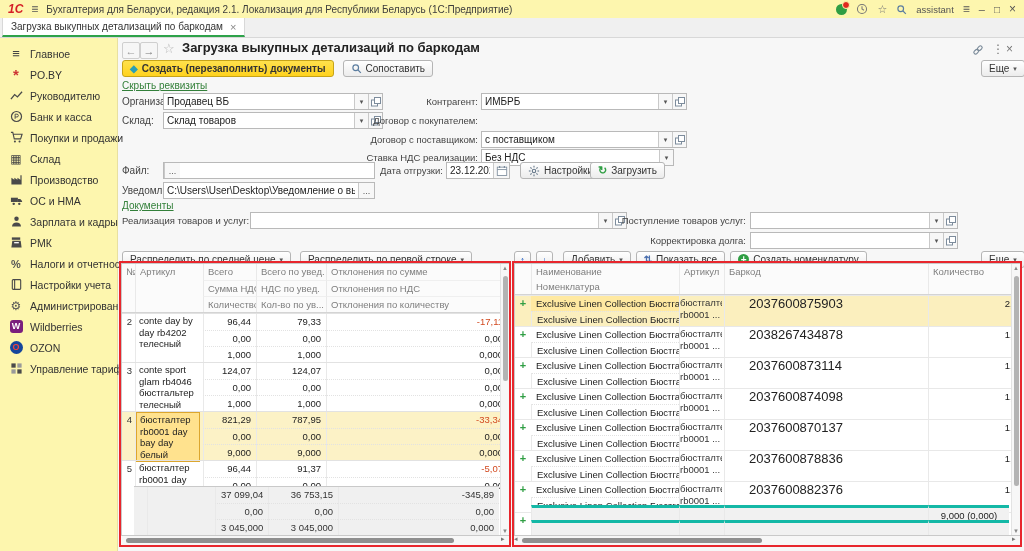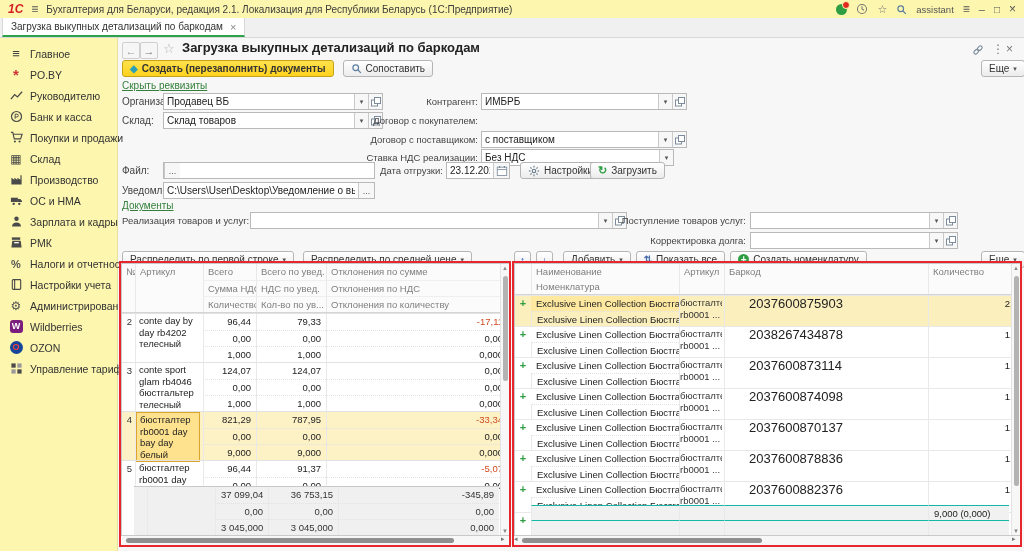--- a/index.html
+++ b/index.html
@@ -69,21 +69,21 @@
   
   .rg{position:relative;border-top:1px solid #e8e8e8;}
   .rg.sel{background:#fbefbe;}
   .rg.sel .nm1{background:#ffe9a1;}
   .plus{color:#2f9e43;font-weight:bold;font-size:11px;text-align:center;}
   .nm{font-size:9.5px;padding:0 5px;white-space:nowrap;overflow:hidden;color:#222;}
   .rart{position:absolute;left:165px;top:1px;width:42px;font-size:9.5px;line-height:12px;color:#333;overflow:hidden;}
   .bc{font-size:13px;padding:0 24px;color:#222;white-space:nowrap;}
   .qty{font-size:9.5px;text-align:right;padding:0 1px;color:#222;white-space:nowrap;}
   .rt-tot{position:absolute;left:0;right:10px;bottom:0;height:30px;}
-  .rt-tot .cell{background:#f1f1f1;border-top:1px solid #14b8a6;}
+  .rt-tot .cell{background:#f1f1f1;border-top:3px solid #14b8a6;text-align:center;}
   
   .vscroll{position:absolute;width:9px;background:#f7f7f7;border-left:1px solid #e3e3e3;box-sizing:border-box;}
   .vthumb{position:absolute;left:2px;width:5px;background:#b3b3b3;border-radius:3px;}
   .sarrow{position:absolute;font-size:6px;color:#888;left:1px;}
   .hthumb{position:absolute;height:5px;background:#8f8f8f;border-radius:3px;}
   .harrow{position:absolute;font-size:7px;color:#777;}
   
   .redbox{position:absolute;border:2px solid #e8262d;box-sizing:border-box;pointer-events:none;z-index:60;}
   .ic{display:inline-flex;align-items:center;justify-content:center;}
   .pc{display:inline-block;width:11px;height:11px;background:#2f9e43;border-radius:50%;color:#fff;font-size:10px;font-weight:bold;line-height:11px;text-align:center;}
@@ -451,25 +451,25 @@
           <svg width="10" height="10" viewBox="0 0 10 10">
             <rect x="0.5" y="3" width="6" height="6" fill="#fff" stroke="#7d8c9c"></rect>
             <rect x="3.5" y="0.5" width="6" height="6" fill="#fff" stroke="#7d8c9c"></rect>
           </svg>
         </span>
       </span>
   </div>
 
   <div class="abs" style="left:122px;top:251px;display:flex;gap:9px">
     <button class="btn">
-      <span>Распределить по первой строке</span>
+      <span>Распределить по средней цене</span>
         <span class="caret">▾</span>
     </button>
     <button class="btn">
-      <span>Распределить по средней цене</span>
+      <span>Распределить по первой строке</span>
         <span class="caret">▾</span>
     </button>
   </div>
   <div class="abs" style="left:514px;top:251px;display:flex;gap:5px">
     <button class="btn" style="width:17px;padding:0;justify-content:center">
         <span class="ic" style="color: rgb(47, 102, 196); font-size: 11px; font-weight: bold;">↑</span>
       </button>
     <button class="btn" style="width:17px;padding:0;justify-content:center">
         <span class="ic" style="color: rgb(47, 102, 196); font-size: 11px; font-weight: bold;">↓</span>
       </button>

